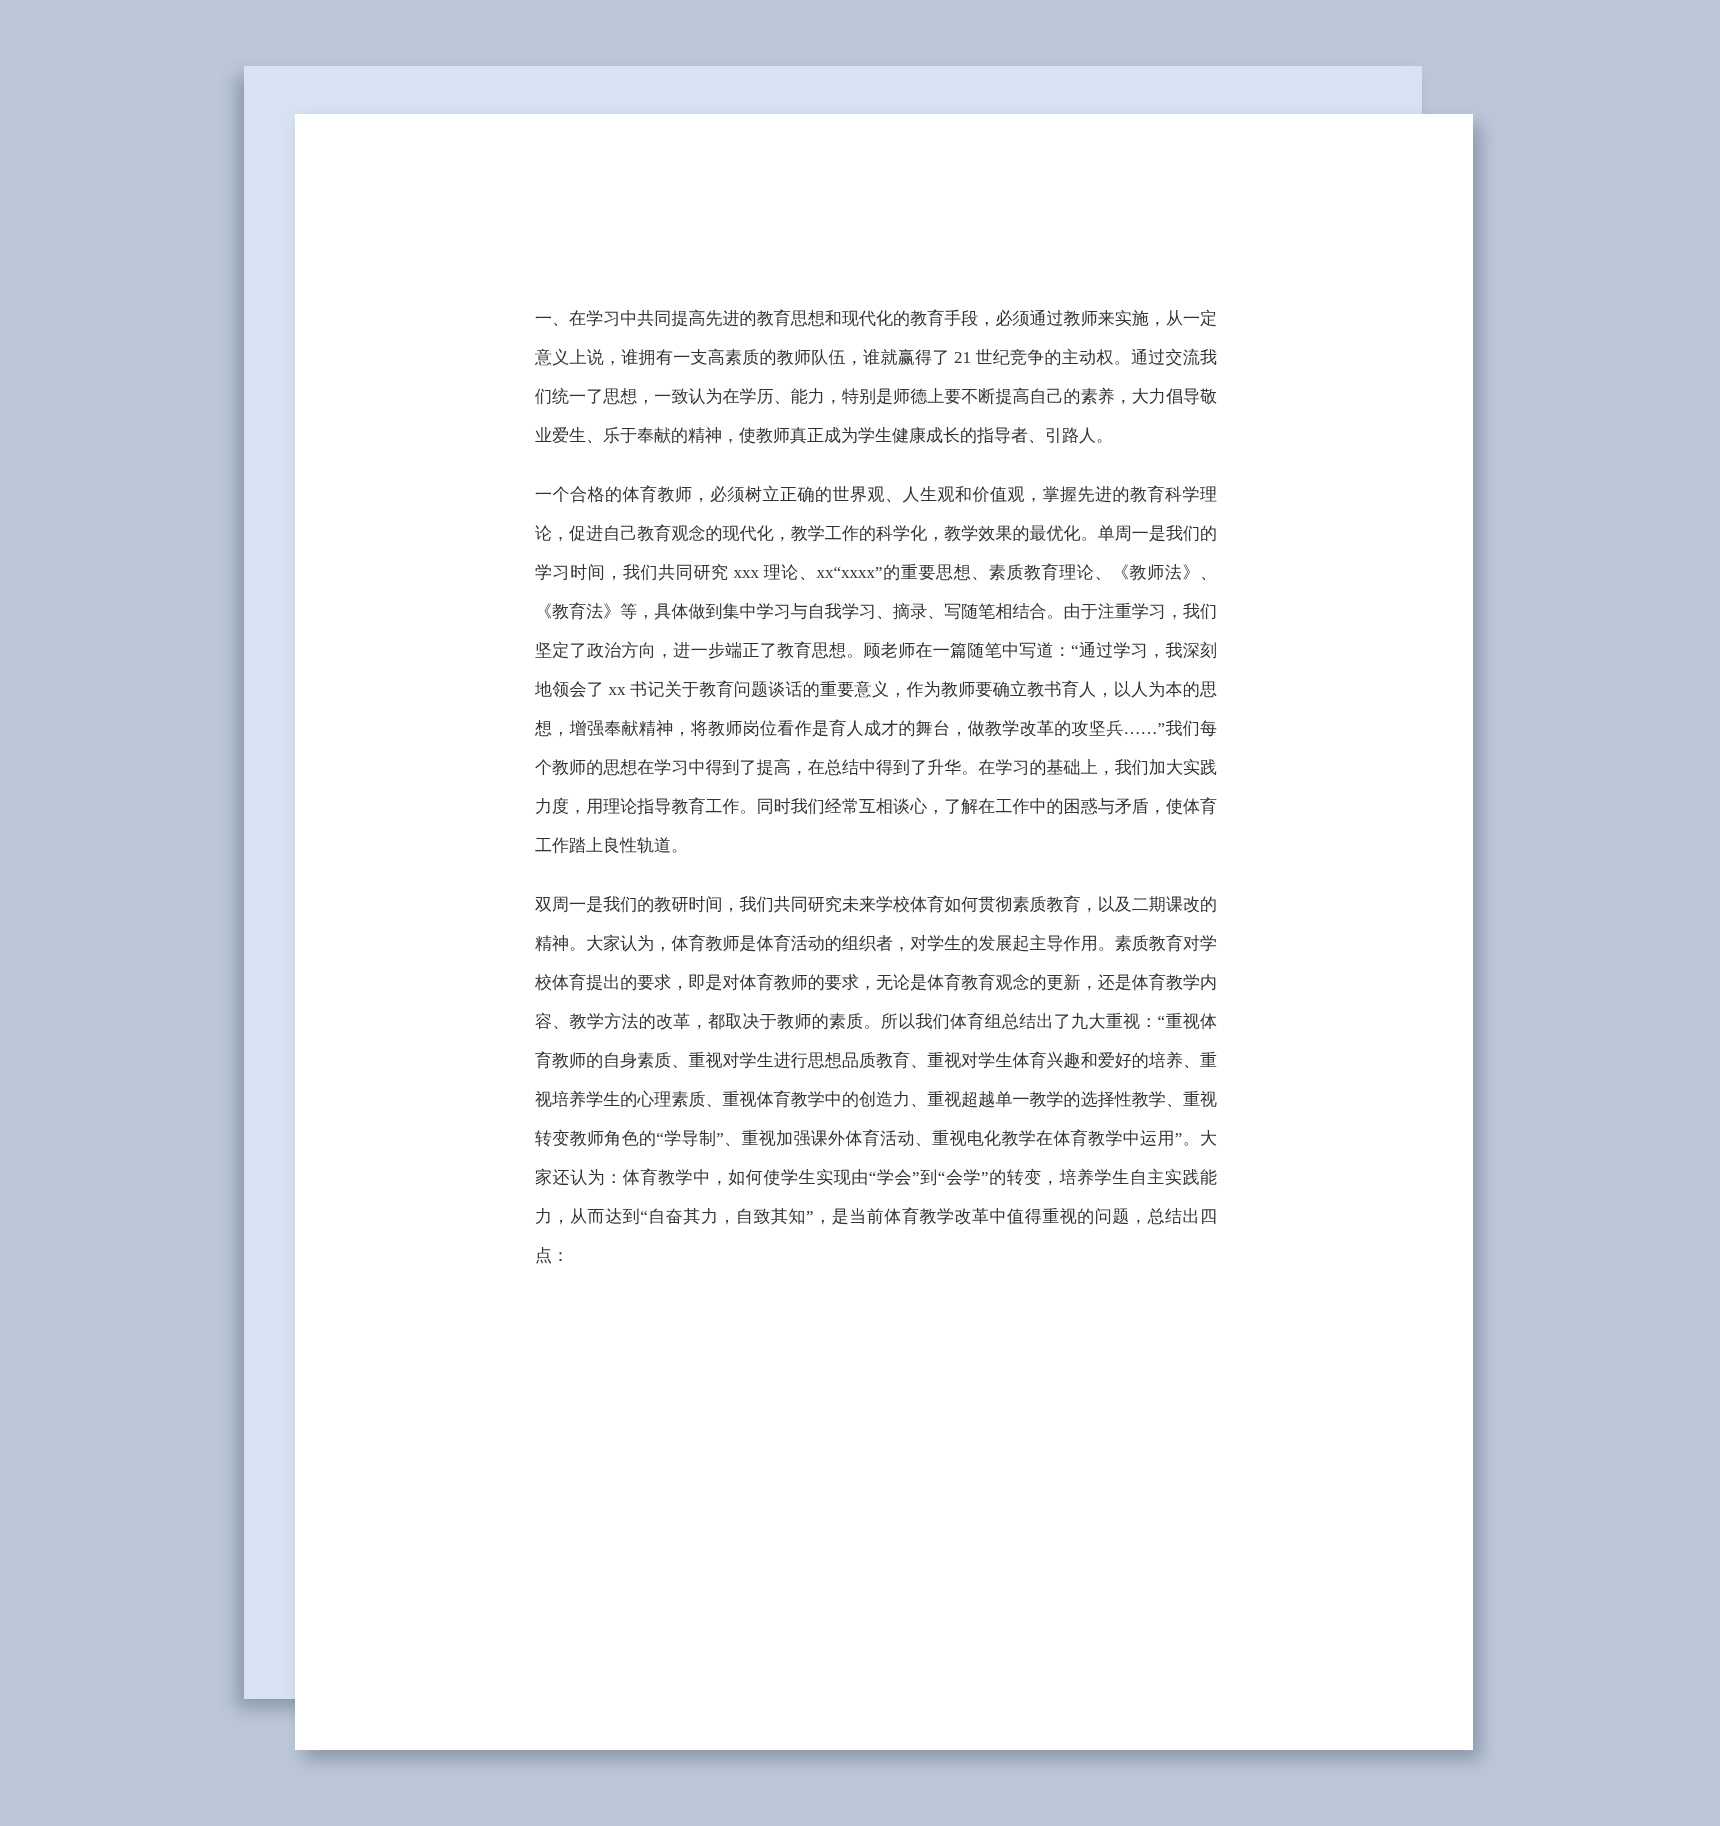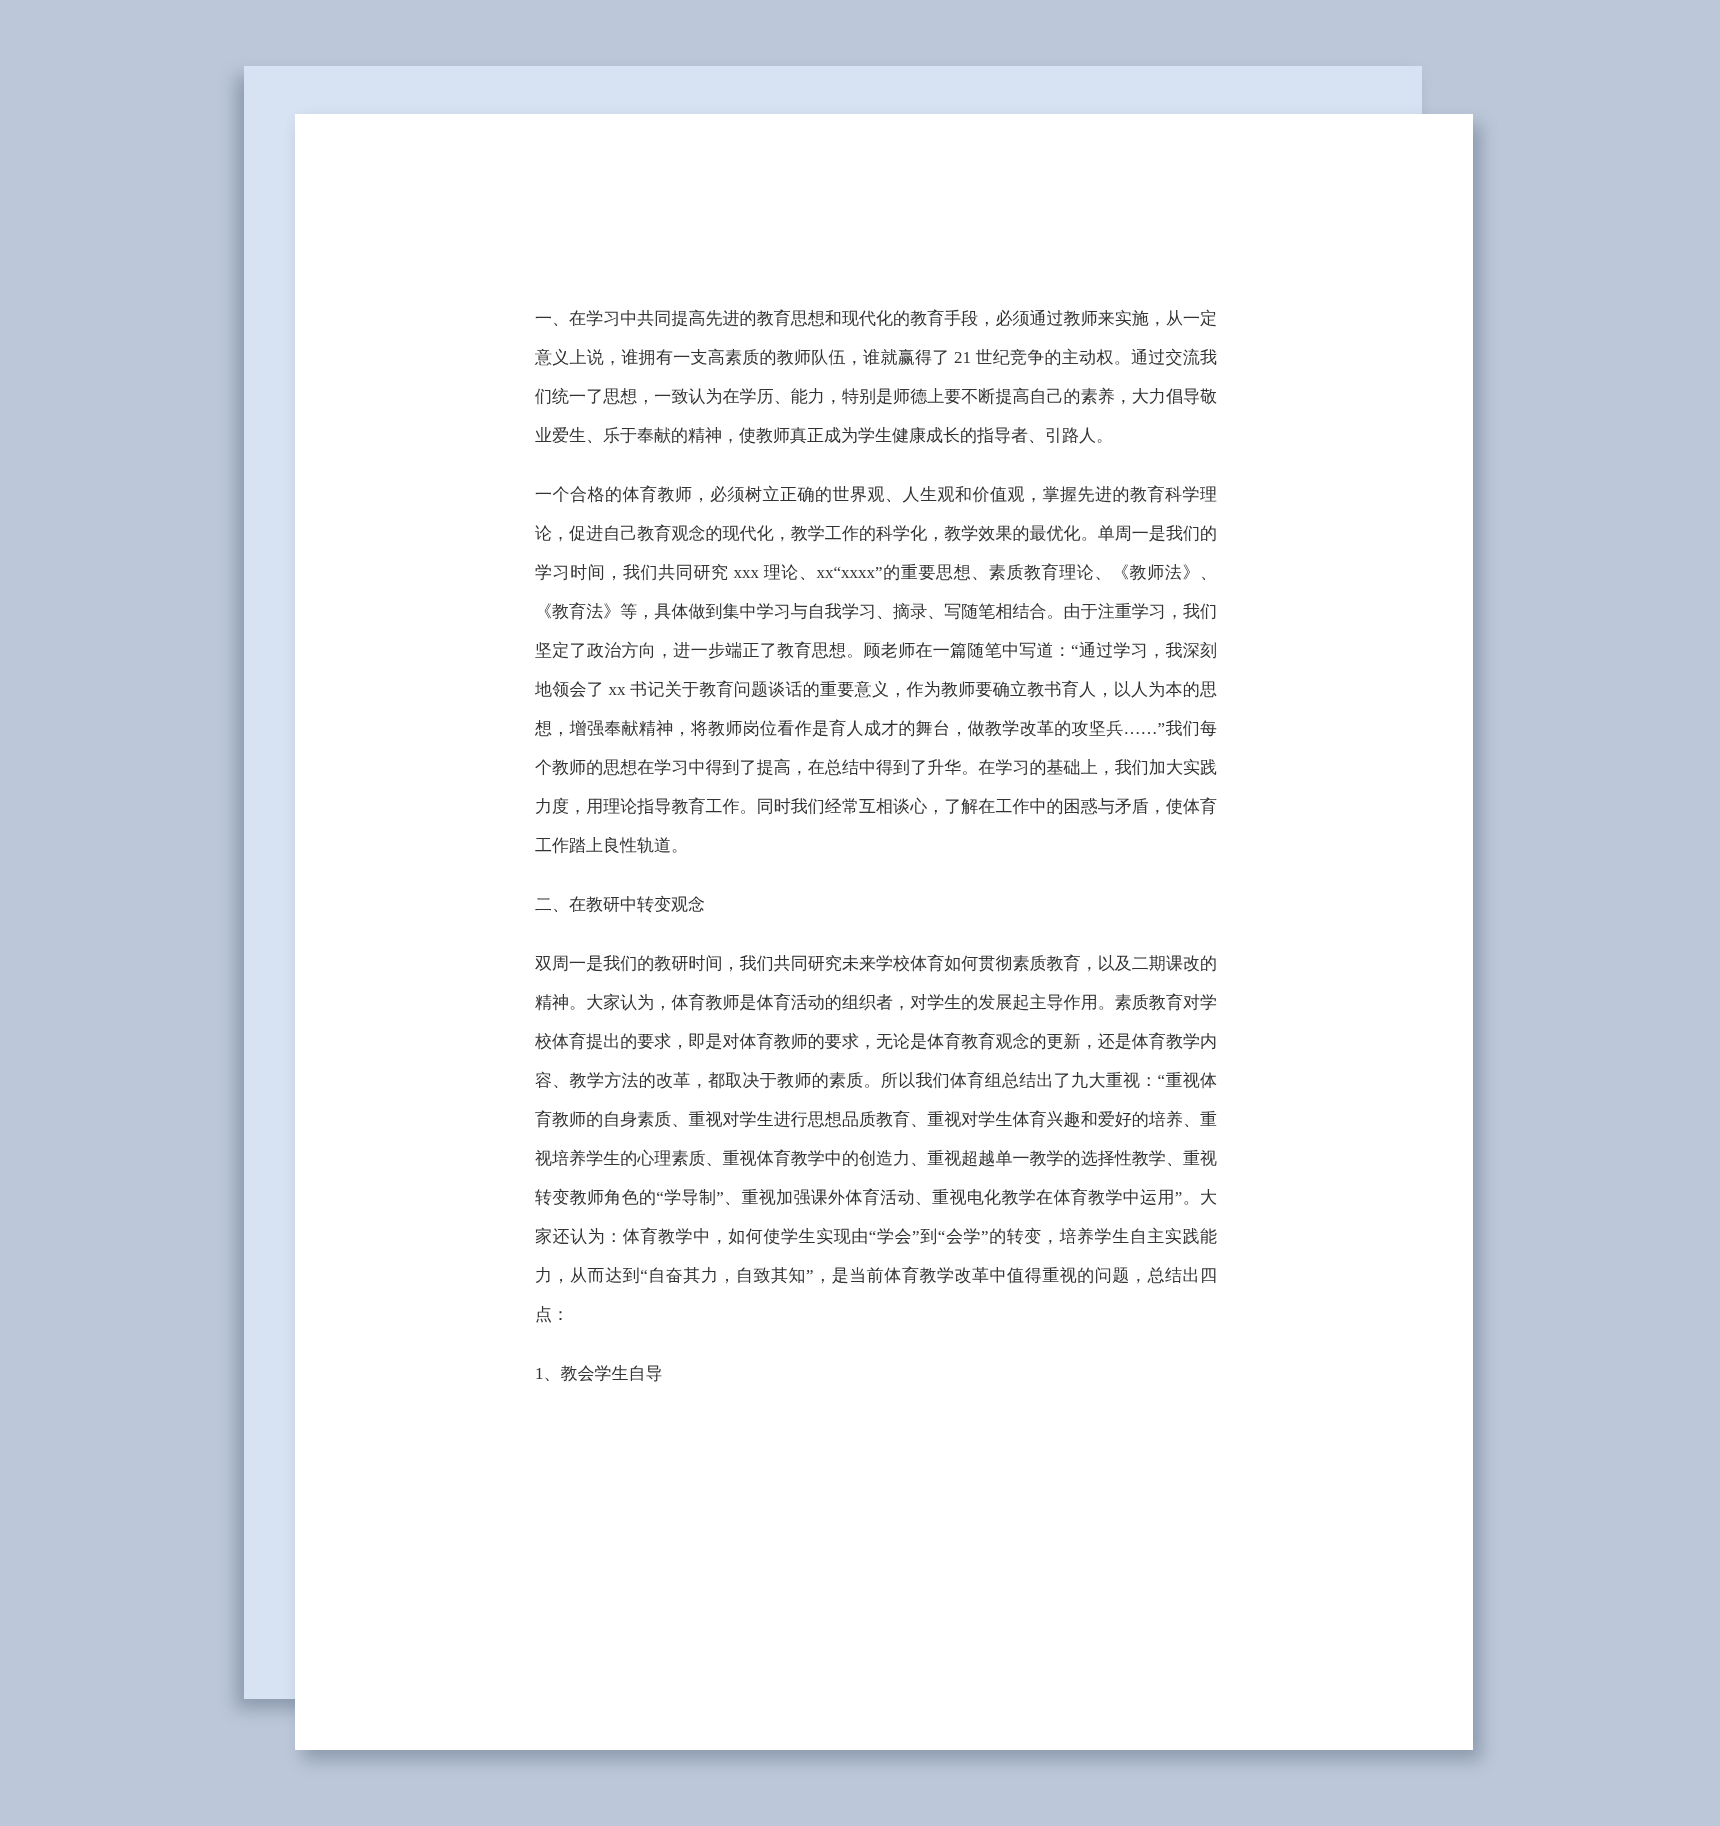--- a/index.html
+++ b/index.html
@@ -54,18 +54,16 @@
 </style>
 </head>
 <body>
 
 <div style="position:absolute; inset:0;padding-left:25px;">
   <div class="sheet sheet-back"></div>
   <div class="sheet sheet-front">
     <div class="text-block">
       <p class="para">一、在学习中共同提高先进的教育思想和现代化的教育手段，必须通过教师来实施，从一定意义上说，谁拥有一支高素质的教师队伍，谁就赢得了 21 世纪竞争的主动权。通过交流我们统一了思想，一致认为在学历、能力，特别是师德上要不断提高自己的素养，大力倡导敬业爱生、乐于奉献的精神，使教师真正成为学生健康成长的指导者、引路人。</p>
       <p class="para">一个合格的体育教师，必须树立正确的世界观、人生观和价值观，掌握先进的教育科学理论，促进自己教育观念的现代化，教学工作的科学化，教学效果的最优化。单周一是我们的学习时间，我们共同研究 xxx 理论、xx“xxxx”的重要思想、素质教育理论、《教师法》、《教育法》等，具体做到集中学习与自我学习、摘录、写随笔相结合。由于注重学习，我们坚定了政治方向，进一步端正了教育思想。顾老师在一篇随笔中写道：“通过学习，我深刻地领会了 xx 书记关于教育问题谈话的重要意义，作为教师要确立教书育人，以人为本的思想，增强奉献精神，将教师岗位看作是育人成才的舞台，做教学改革的攻坚兵……”我们每个教师的思想在学习中得到了提高，在总结中得到了升华。在学习的基础上，我们加大实践力度，用理论指导教育工作。同时我们经常互相谈心，了解在工作中的困惑与矛盾，使体育工作踏上良性轨道。</p>
-      <p class="para">二、在教研中转变观念</p>
       <p class="para">双周一是我们的教研时间，我们共同研究未来学校体育如何贯彻素质教育，以及二期课改的精神。大家认为，体育教师是体育活动的组织者，对学生的发展起主导作用。素质教育对学校体育提出的要求，即是对体育教师的要求，无论是体育教育观念的更新，还是体育教学内容、教学方法的改革，都取决于教师的素质。所以我们体育组总结出了九大重视：“重视体育教师的自身素质、重视对学生进行思想品质教育、重视对学生体育兴趣和爱好的培养、重视培养学生的心理素质、重视体育教学中的创造力、重视超越单一教学的选择性教学、重视转变教师角色的“学导制”、重视加强课外体育活动、重视电化教学在体育教学中运用”。大家还认为：体育教学中，如何使学生实现由“学会”到“会学”的转变，培养学生自主实践能力，从而达到“自奋其力，自致其知”，是当前体育教学改革中值得重视的问题，总结出四点：</p>
-      <p class="para">1、教会学生自导</p>
     </div>
   </div>
 </div>
 
 </body></html>

